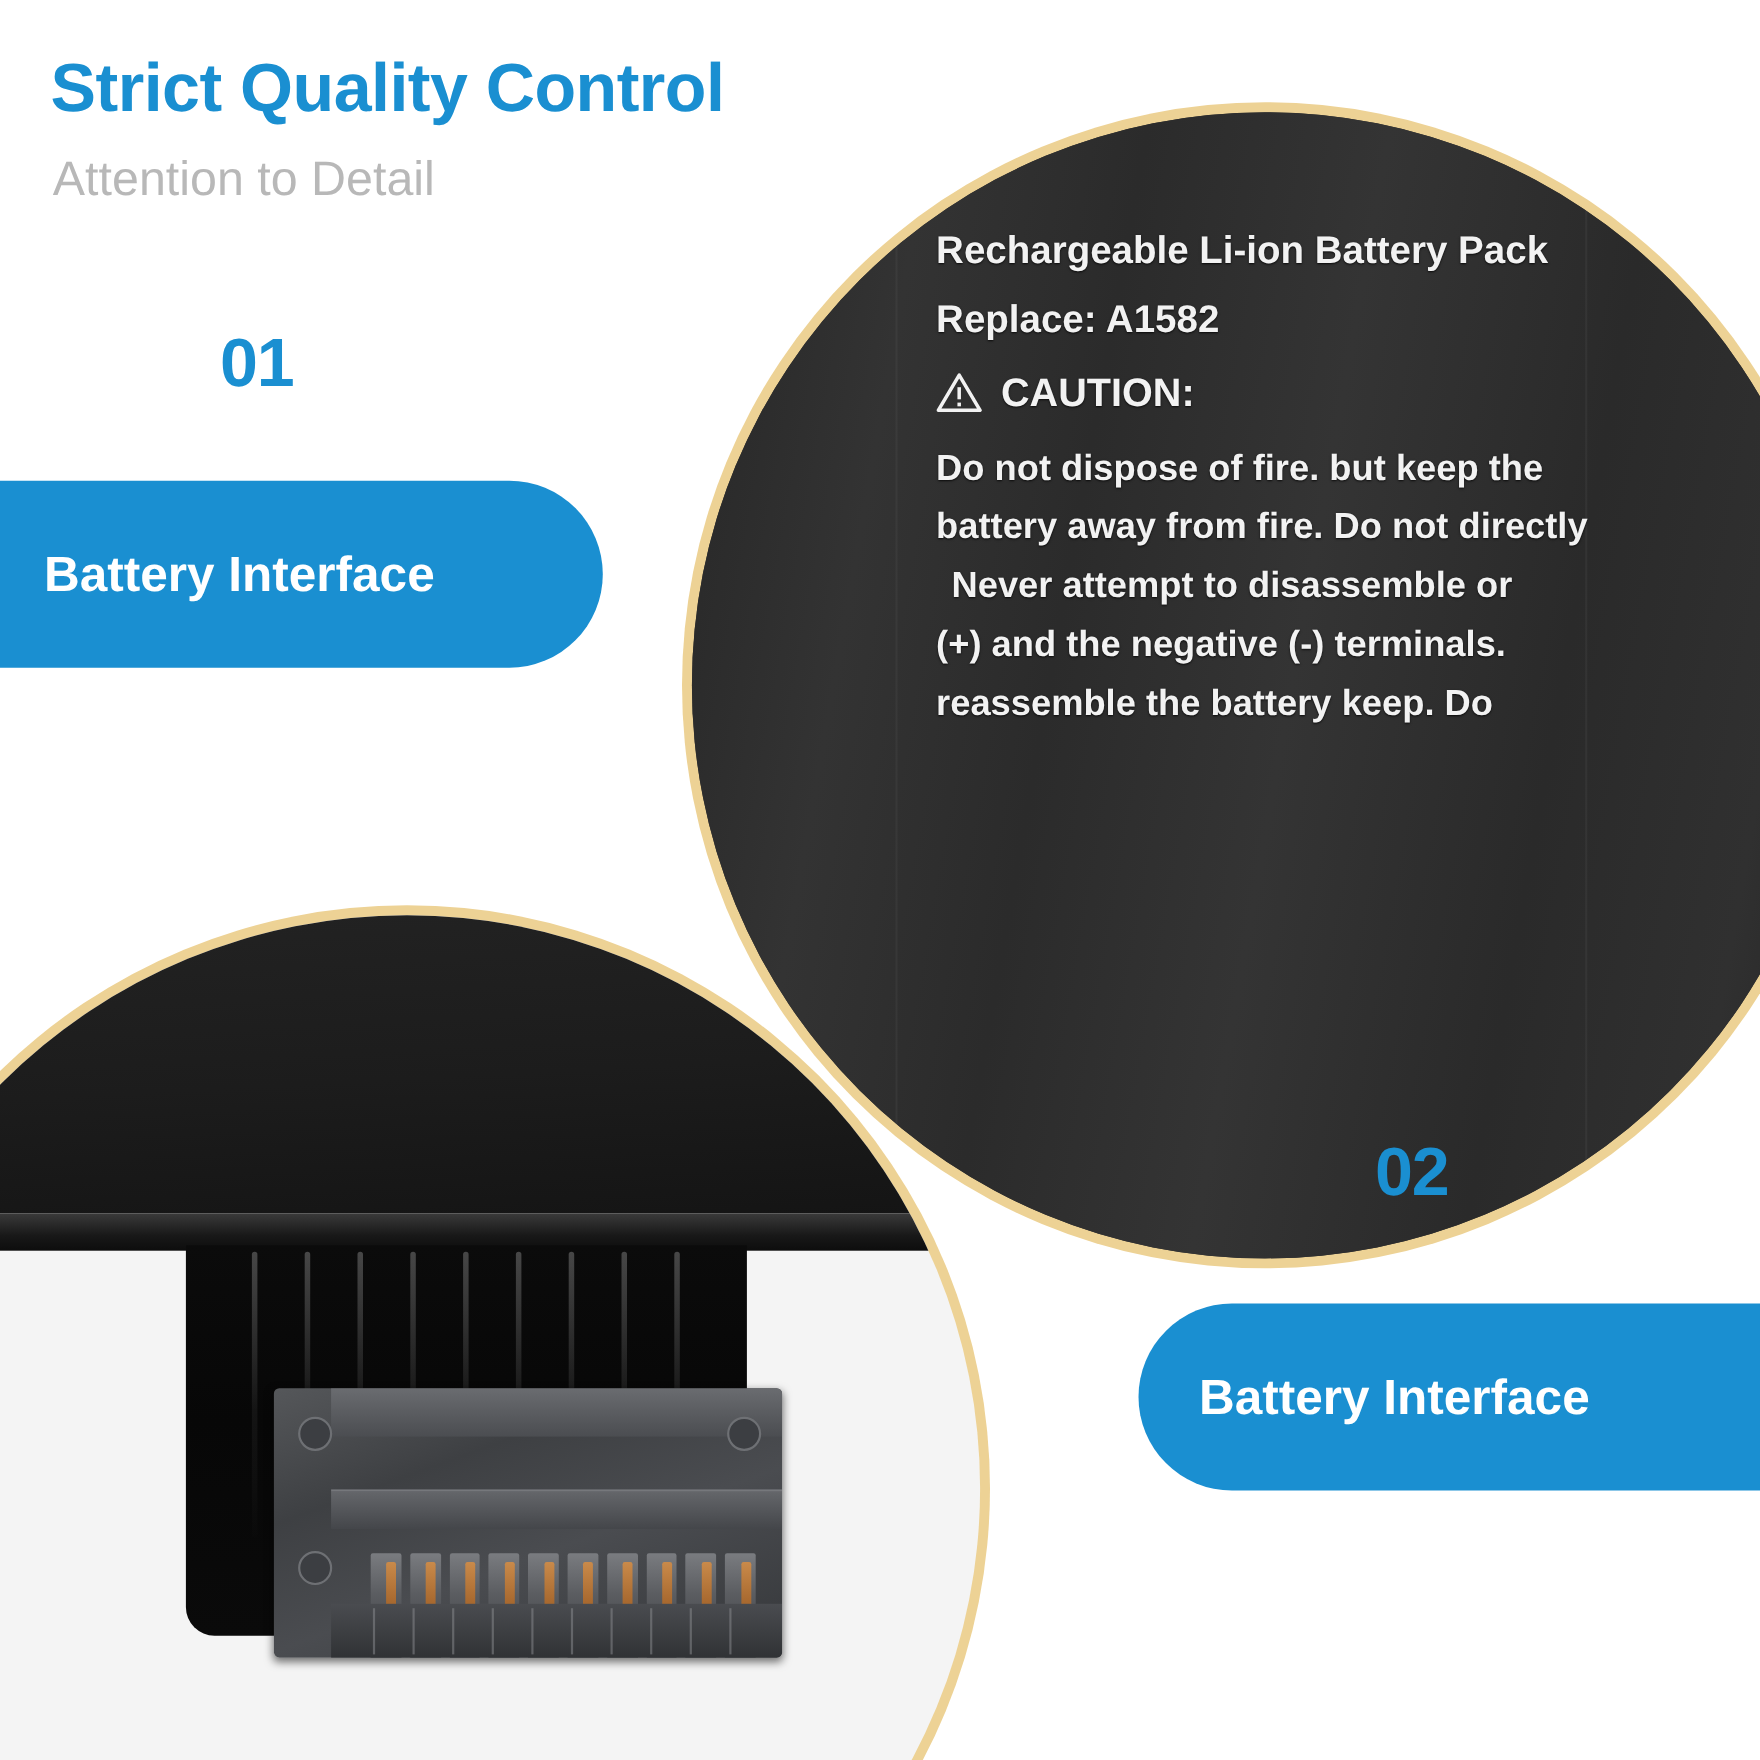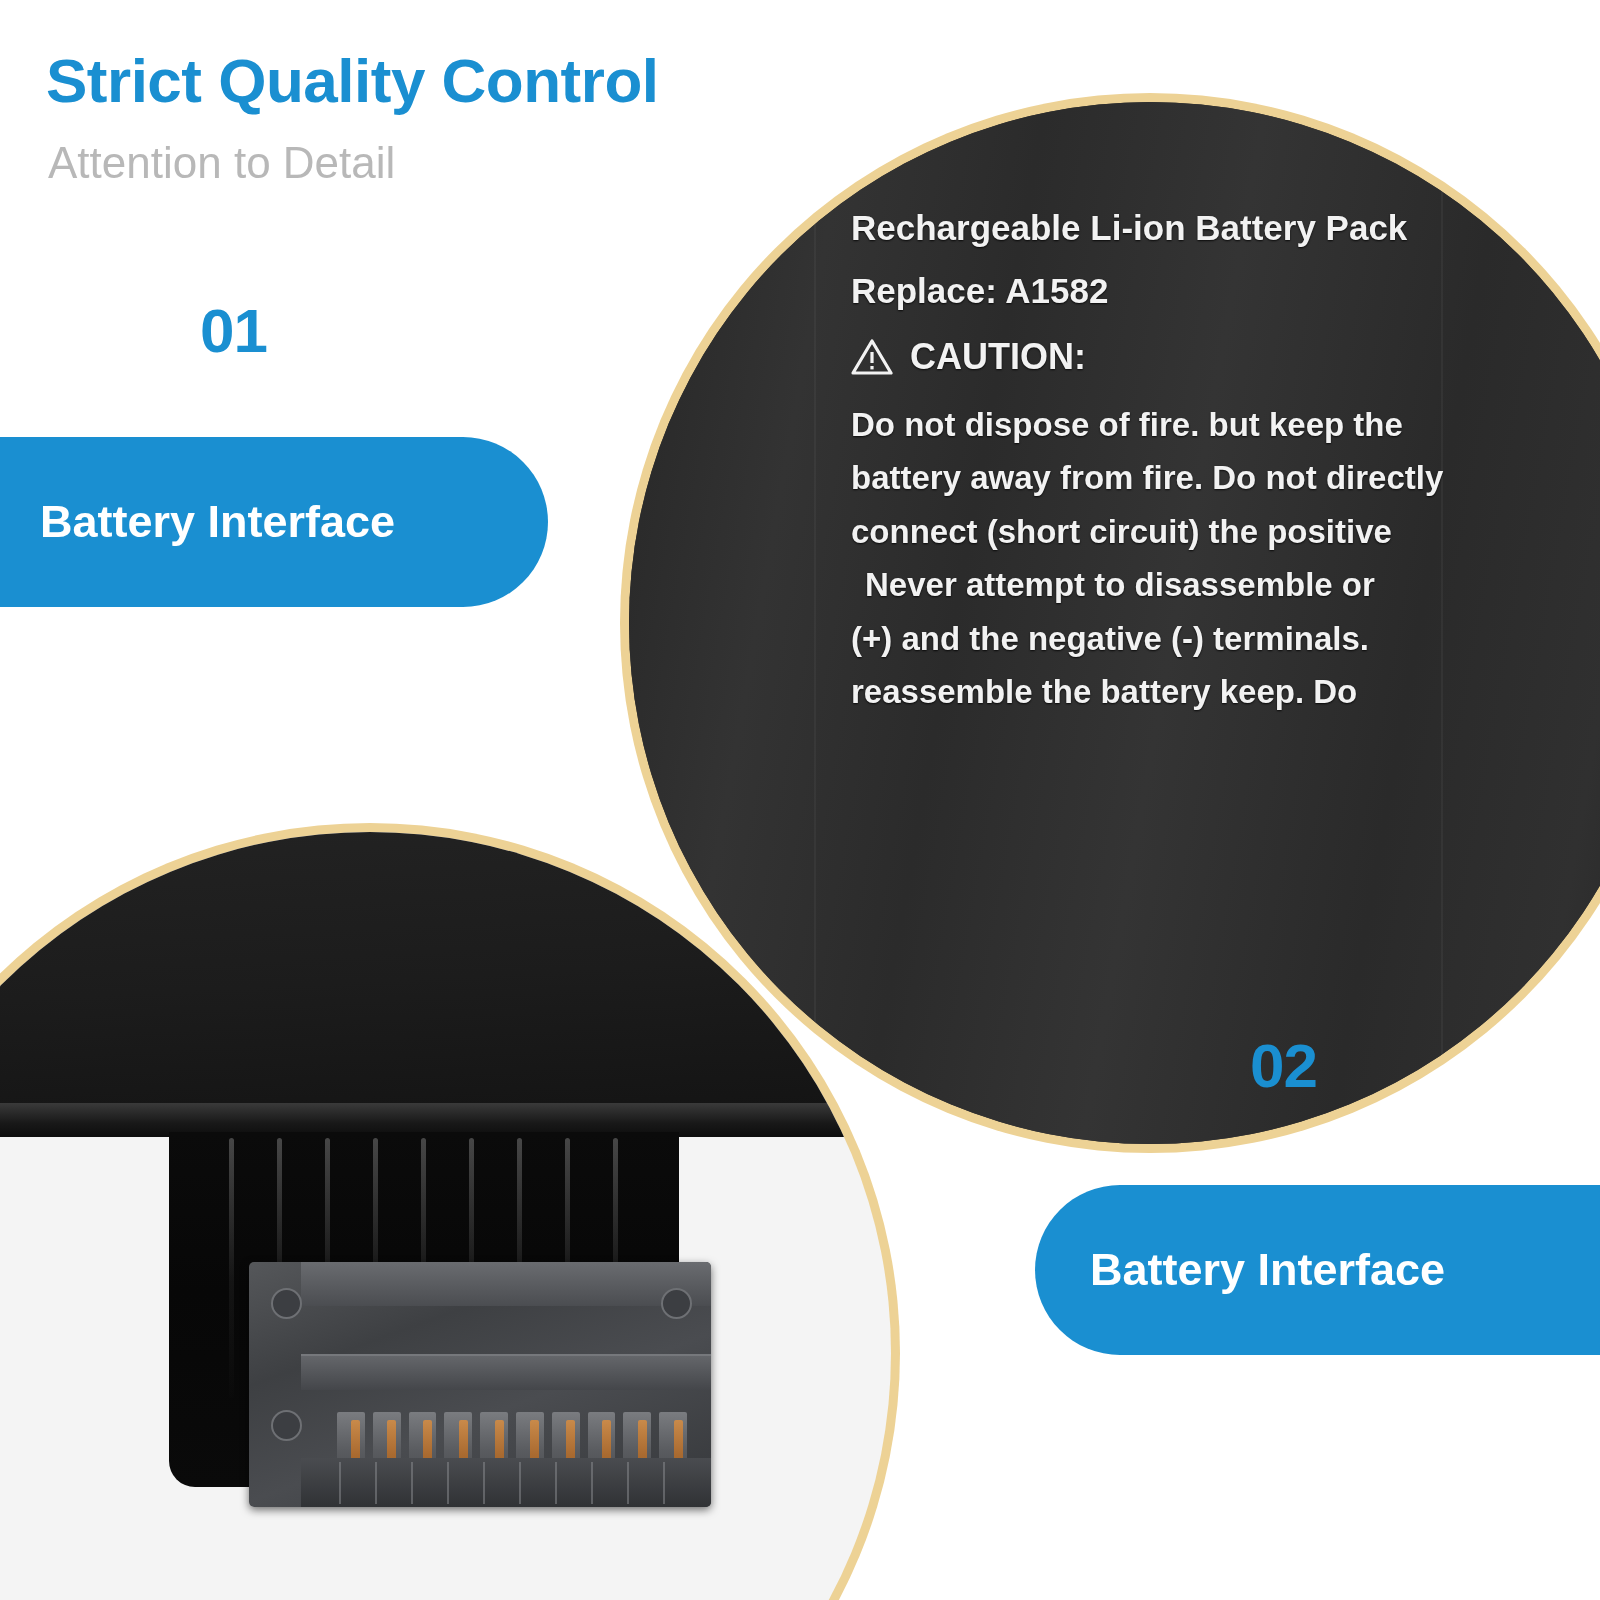--- a/index.html
+++ b/index.html
@@ -351,21 +351,20 @@
         <svg class="warn-triangle" viewBox="0 0 42 38">
           <path d="M21 3 L40 35 L2 35 Z" fill="none" stroke="#f2f2f2" stroke-width="3.2" stroke-linejoin="round"></path>
           <rect x="19.4" y="14" width="3.2" height="11" fill="#f2f2f2"></rect>
           <rect x="19.4" y="28" width="3.2" height="3.4" fill="#f2f2f2"></rect>
         </svg>
         <span id="caution-word">CAUTION:</span>
       </div>
 
       <div class="caution-body-line">Do not dispose of fire. but keep the</div>
       <div class="caution-body-line">battery away from fire. Do not directly</div>
-      <div class="caution-body-line">connect (short circuit) the positive</div>
       <div class="caution-body-line indented">Never attempt to  disassemble or</div>
       <div class="caution-body-line">(+) and the negative (-) terminals.</div>
       <div class="caution-body-line">reassemble the battery keep. Do</div>
     </div>
   </div>
 </div>
 
 <div class="section-number" id="section-01-number">01</div>
 <div class="section-pill" id="section-01-pill">
   <span>Battery Interface</span>

